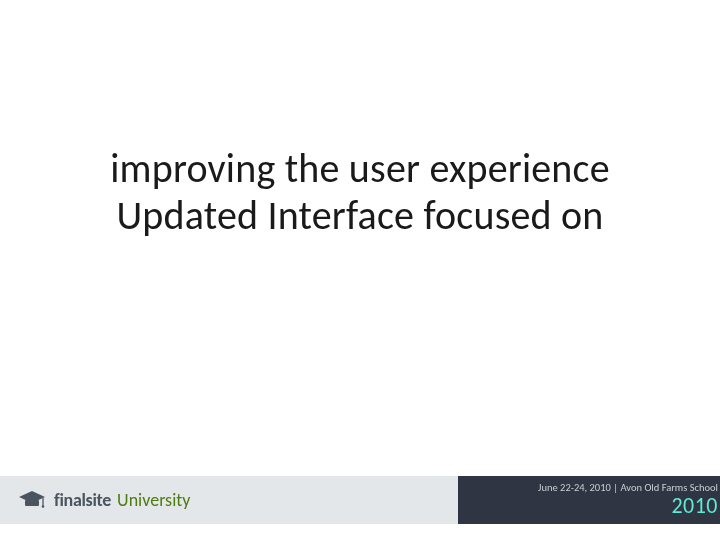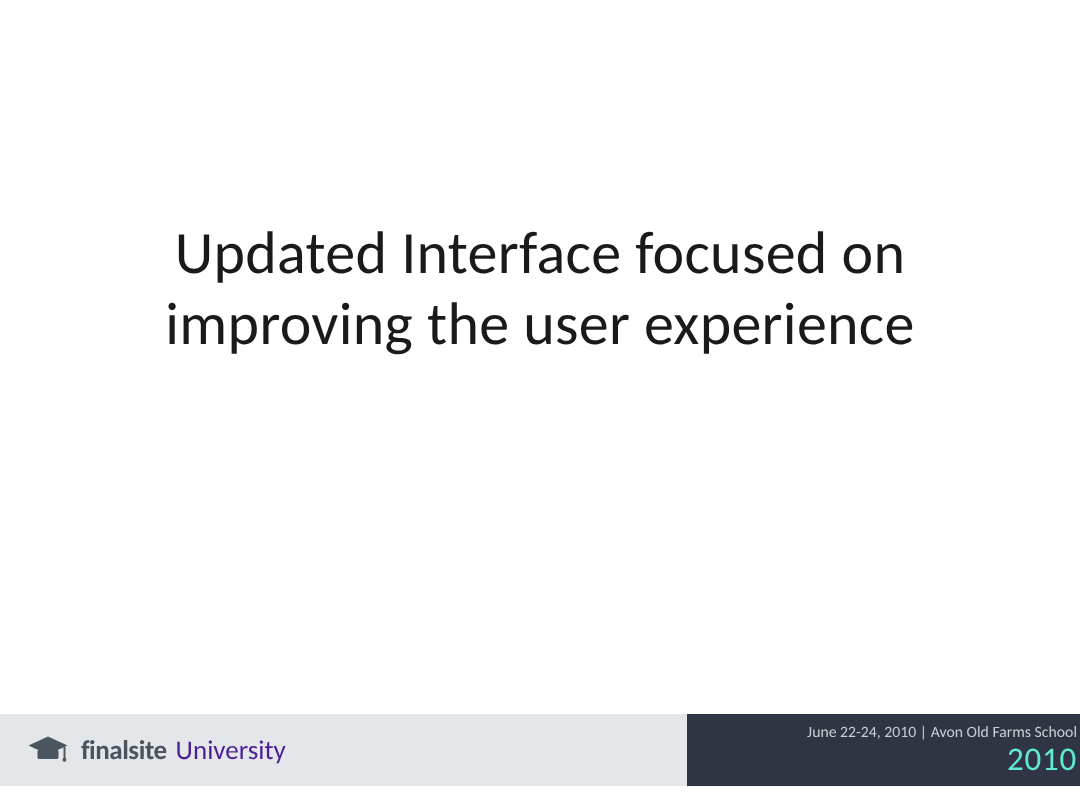--- a/index.html
+++ b/index.html
@@ -65,21 +65,21 @@
     align-items: flex-start;
     gap: 6px;
   }
   .brand-finalsite {
     color: #4a5560;
     font-weight: 700;
     font-size: 18px;
     letter-spacing: -0.3px;
   }
   .brand-university {
-    color: #4c1d95;
+    color: #4d7c0f;
     font-weight: 400;
     font-size: 18px;
   }
   .event-text {
     font-size: 10.5px;
     color: #c9ced4;
     margin-bottom: 1px;
   }
   .event-year {
     font-size: 22px;
@@ -95,22 +95,22 @@
     height: 16px;
     background: #ffffff;
   }
 </style>
 </head>
 <body>
 
 <div class="slide">
 
   <div class="title-block">
+    <div>improving the user experience</div>
     <div>Updated Interface focused on</div>
-    <div>improving the user experience</div>
   </div>
 
   <div class="footer-band">
     <div class="footer-left">
       <div class="brand-mark">
         <span class="mortarboard">
           <svg viewBox="0 0 28 20" width="28" height="20">
             <polygon points="14,1 27,7 14,13 1,7" fill="#4a5560"></polygon>
             <rect x="7" y="10" width="14" height="6" rx="1" fill="#4a5560"></rect>
             <line x1="25" y1="8" x2="25" y2="16" stroke="#4a5560" stroke-width="1.3"></line>

